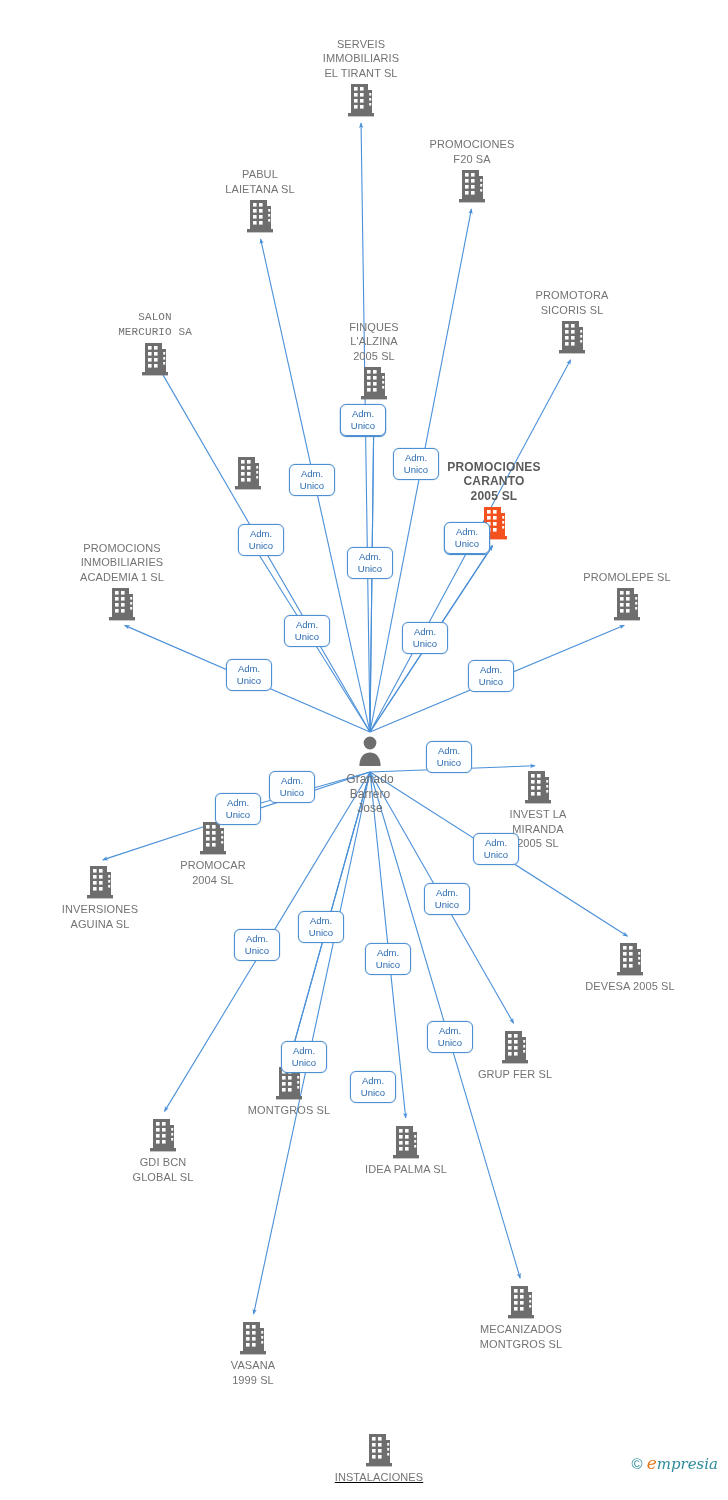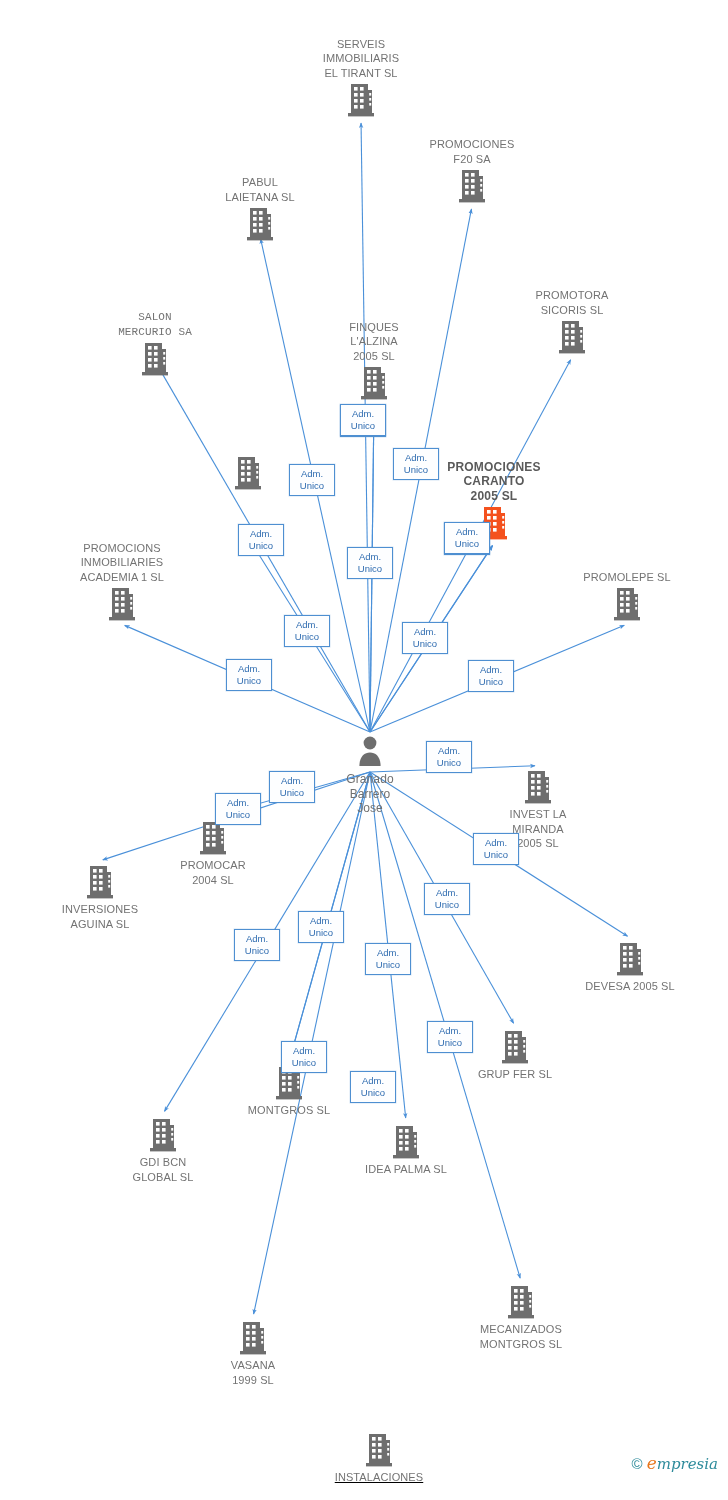--- a/index.html
+++ b/index.html
@@ -56,21 +56,21 @@
 
   
   .chip{
     position:absolute;
     width:44px;
     margin-left:-22px;
     margin-top:-19px;
     padding:3px 0 4px;
     background:#fdfeff;
     border:1px solid #4e8fd1;
-    border-radius:0;
+    border-radius:6px;
     box-shadow:0 0 0 .5px rgba(78,143,209,.25);
     text-align:center;
     font-size:9.5px;
     line-height:11.5px;
     color:#2f6cb0;
     z-index:6;
     white-space:pre-line;
   }
 
   
@@ -175,21 +175,21 @@
             <rect x="9" y="18" width="3.6" height="3.6"></rect>
             <rect x="15" y="18" width="3.6" height="3.6"></rect>
             <rect x="9" y="24" width="3.6" height="3.6"></rect>
             <rect x="15" y="24" width="3.6" height="3.6"></rect>
             <rect x="24.2" y="12" width="2" height="2.6"></rect>
             <rect x="24.2" y="17" width="2" height="2.6"></rect>
             <rect x="24.2" y="22" width="2" height="2.6"></rect>
           </g>
         </svg>
       </div>
-      <div class="node lbl-above" style="left: 260px; top: 167px; margin-top: 8px;">
+      <div class="node lbl-above" style="left: 260px; top: 167px;">
         <span class="lbl">PABUL
 LAIETANA SL</span>
         <svg class="ico" viewBox="0 0 32 38">
           <rect x="6" y="3" width="17" height="29" fill="#6e6e6e"></rect>
           <rect x="23" y="9" width="4" height="23" fill="#6e6e6e"></rect>
           <rect x="3" y="32" width="26" height="3.4" fill="#6e6e6e"></rect>
           <g fill="#ffffff">
             <rect x="9" y="6" width="3.6" height="3.6"></rect>
             <rect x="15" y="6" width="3.6" height="3.6"></rect>
             <rect x="9" y="12" width="3.6" height="3.6"></rect>

